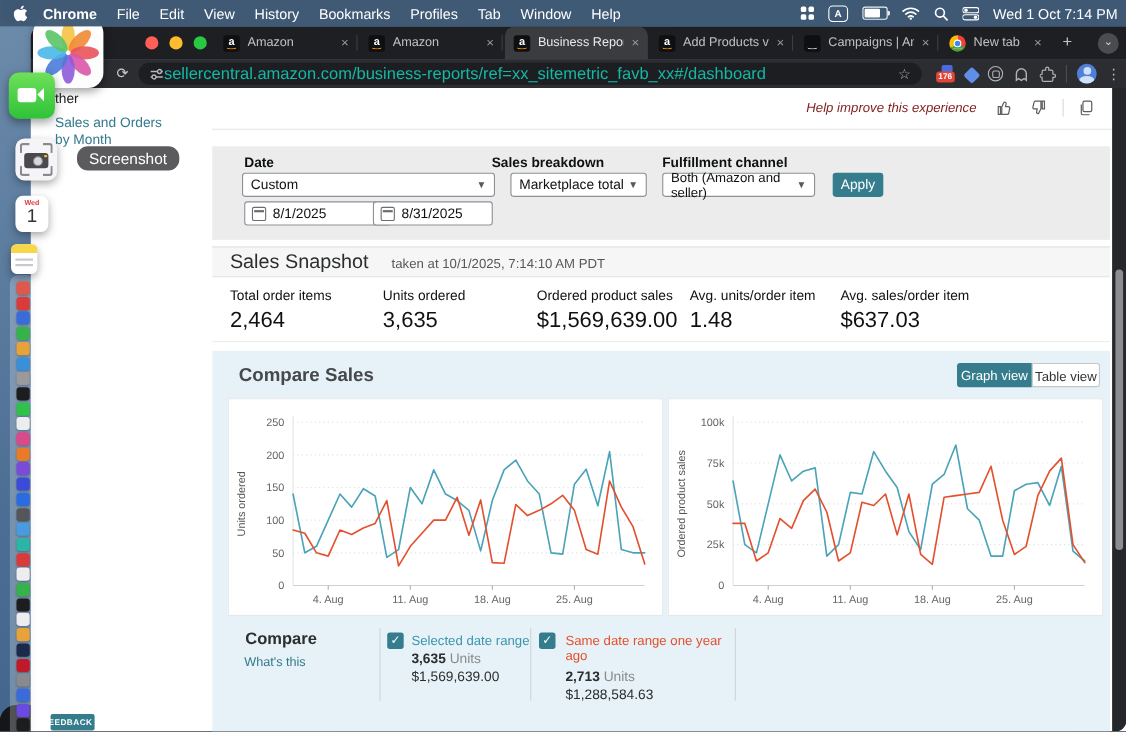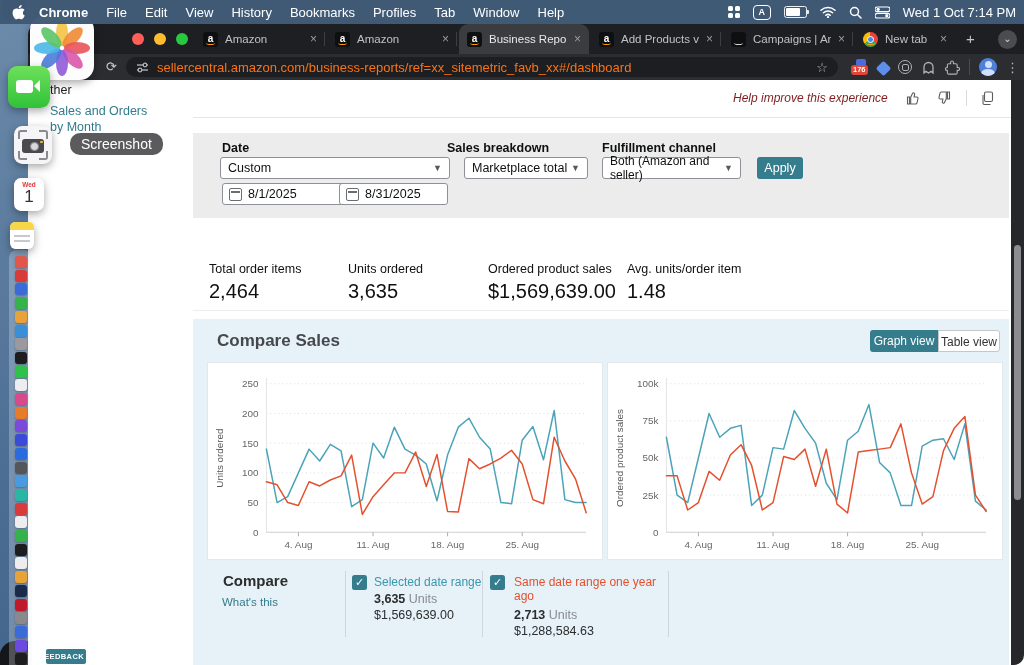--- a/index.html
+++ b/index.html
@@ -37,21 +37,21 @@
   .fav.smile:after{border-color:#d9dadb;}
   .fav.chrome{background:transparent;}
   .fav.chrome .ring{position:absolute;inset:0;border-radius:50%;
     background:conic-gradient(#ea4335 0 33%,#34a853 0 66%,#fbbc05 0 100%);}
   .fav.chrome .core{position:absolute;left:4px;top:4px;width:7px;height:7px;border-radius:50%;background:#4285f4;border:1.5px solid #fff;box-sizing:border-box;}
   .newtab-plus{position:absolute;top:6px;color:#c3c5c8;font-size:15px;line-height:18px;}
   .tab-chevron{position:absolute;top:6px;width:19px;height:19px;border-radius:50%;background:#4a4c50;color:#d7d8da;font-size:10px;text-align:center;line-height:18px;}
   .toolbar{position:absolute;top:54px;left:28px;right:0;height:26px;background:#2c2d31;z-index:9;}
   .navic{position:absolute;top:5px;font-size:13px;color:#c9cbce;}
   .urlpill{position:absolute;left:98px;top:3px;width:712px;height:20px;border-radius:10px;background:#1d1e21;display:flex;align-items:center;}
-  .urlpill .url{color:#f97316;font-size:13px;margin-left:8px;white-space:nowrap;}
+  .urlpill .url{color:#14b8a6;font-size:15px;white-space:nowrap;}
   .rightics{position:absolute;right:14px;top:4px;display:flex;align-items:center;gap:9px;}
   .extic{width:16px;height:16px;position:relative;}
   .badge176{position:absolute;bottom:0;left:-2px;background:#e04537;color:#fff;font-size:7.5px;font-weight:bold;border-radius:3px;padding:1px 2px;line-height:8px;}
   .diam{width:11px;height:11px;background:#5f8ee8;transform:rotate(45deg);border-radius:2px;margin-top:2px;}
   .circ-ic{width:14px;height:14px;border:1.6px solid #aeb1b5;border-radius:50%;box-sizing:border-box;position:relative;}
   .circ-ic i{position:absolute;inset:2.5px;border:1.2px solid #aeb1b5;border-radius:2px;}
   .avatar{width:18px;height:18px;border-radius:50%;background:#4f7fd9;position:relative;overflow:hidden;}
   .avatar .hd{position:absolute;left:5.5px;top:3px;width:7px;height:7px;border-radius:50%;background:#cfe0f8;}
   .avatar .bd{position:absolute;left:2px;top:11px;width:14px;height:9px;border-radius:50%;background:#cfe0f8;}
   .vdots{color:#b9bbbe;font-size:13px;letter-spacing:0;line-height:9px;width:4px;}
@@ -257,35 +257,43 @@
           <span class="chev">▼</span>
       </div>
       <div class="flabel" style="left:409px;top:8px">Fulfillment channel</div>
       <div class="fselect" style="left:409px;top:24px;width:139px;font-size:12px">
         <span>Both (Amazon and seller)</span>
           <span class="chev">▼</span>
       </div>
       <div class="applybtn" style="left:564px;top:24px;width:46px;height:22px">Apply</div>
     </div>
 
+    <div class="snaphead">
+      <span class="snaptitle">Sales Snapshot</span>
+      <span class="snaptaken">taken at 10/1/2025, 7:14:10 AM PDT</span>
+    </div>
     <div class="metric" style="left:181px">
       <div class="ml">Total order items</div>
         <div class="mv">2,464</div>
     </div>
     <div class="metric" style="left:320px">
       <div class="ml">Units ordered</div>
         <div class="mv">3,635</div>
     </div>
     <div class="metric" style="left:460px">
       <div class="ml">Ordered product sales</div>
         <div class="mv">$1,569,639.00</div>
     </div>
     <div class="metric" style="left:599px">
       <div class="ml">Avg. units/order item</div>
         <div class="mv">1.48</div>
+    </div>
+    <div class="metric" style="left:736px">
+      <div class="ml">Avg. sales/order item</div>
+        <div class="mv">$637.03</div>
     </div>
     <div class="snapbot"></div>
 
     <div class="comparecard">
       <div class="ctitle">Compare Sales</div>
       <div class="viewbtn graph">Graph view</div>
       <div class="viewbtn table">Table view</div>
 
       <div class="chartcard" style="left:14px">
         <svg id="chart-0" class="chart" viewBox="0 0 396 198">

